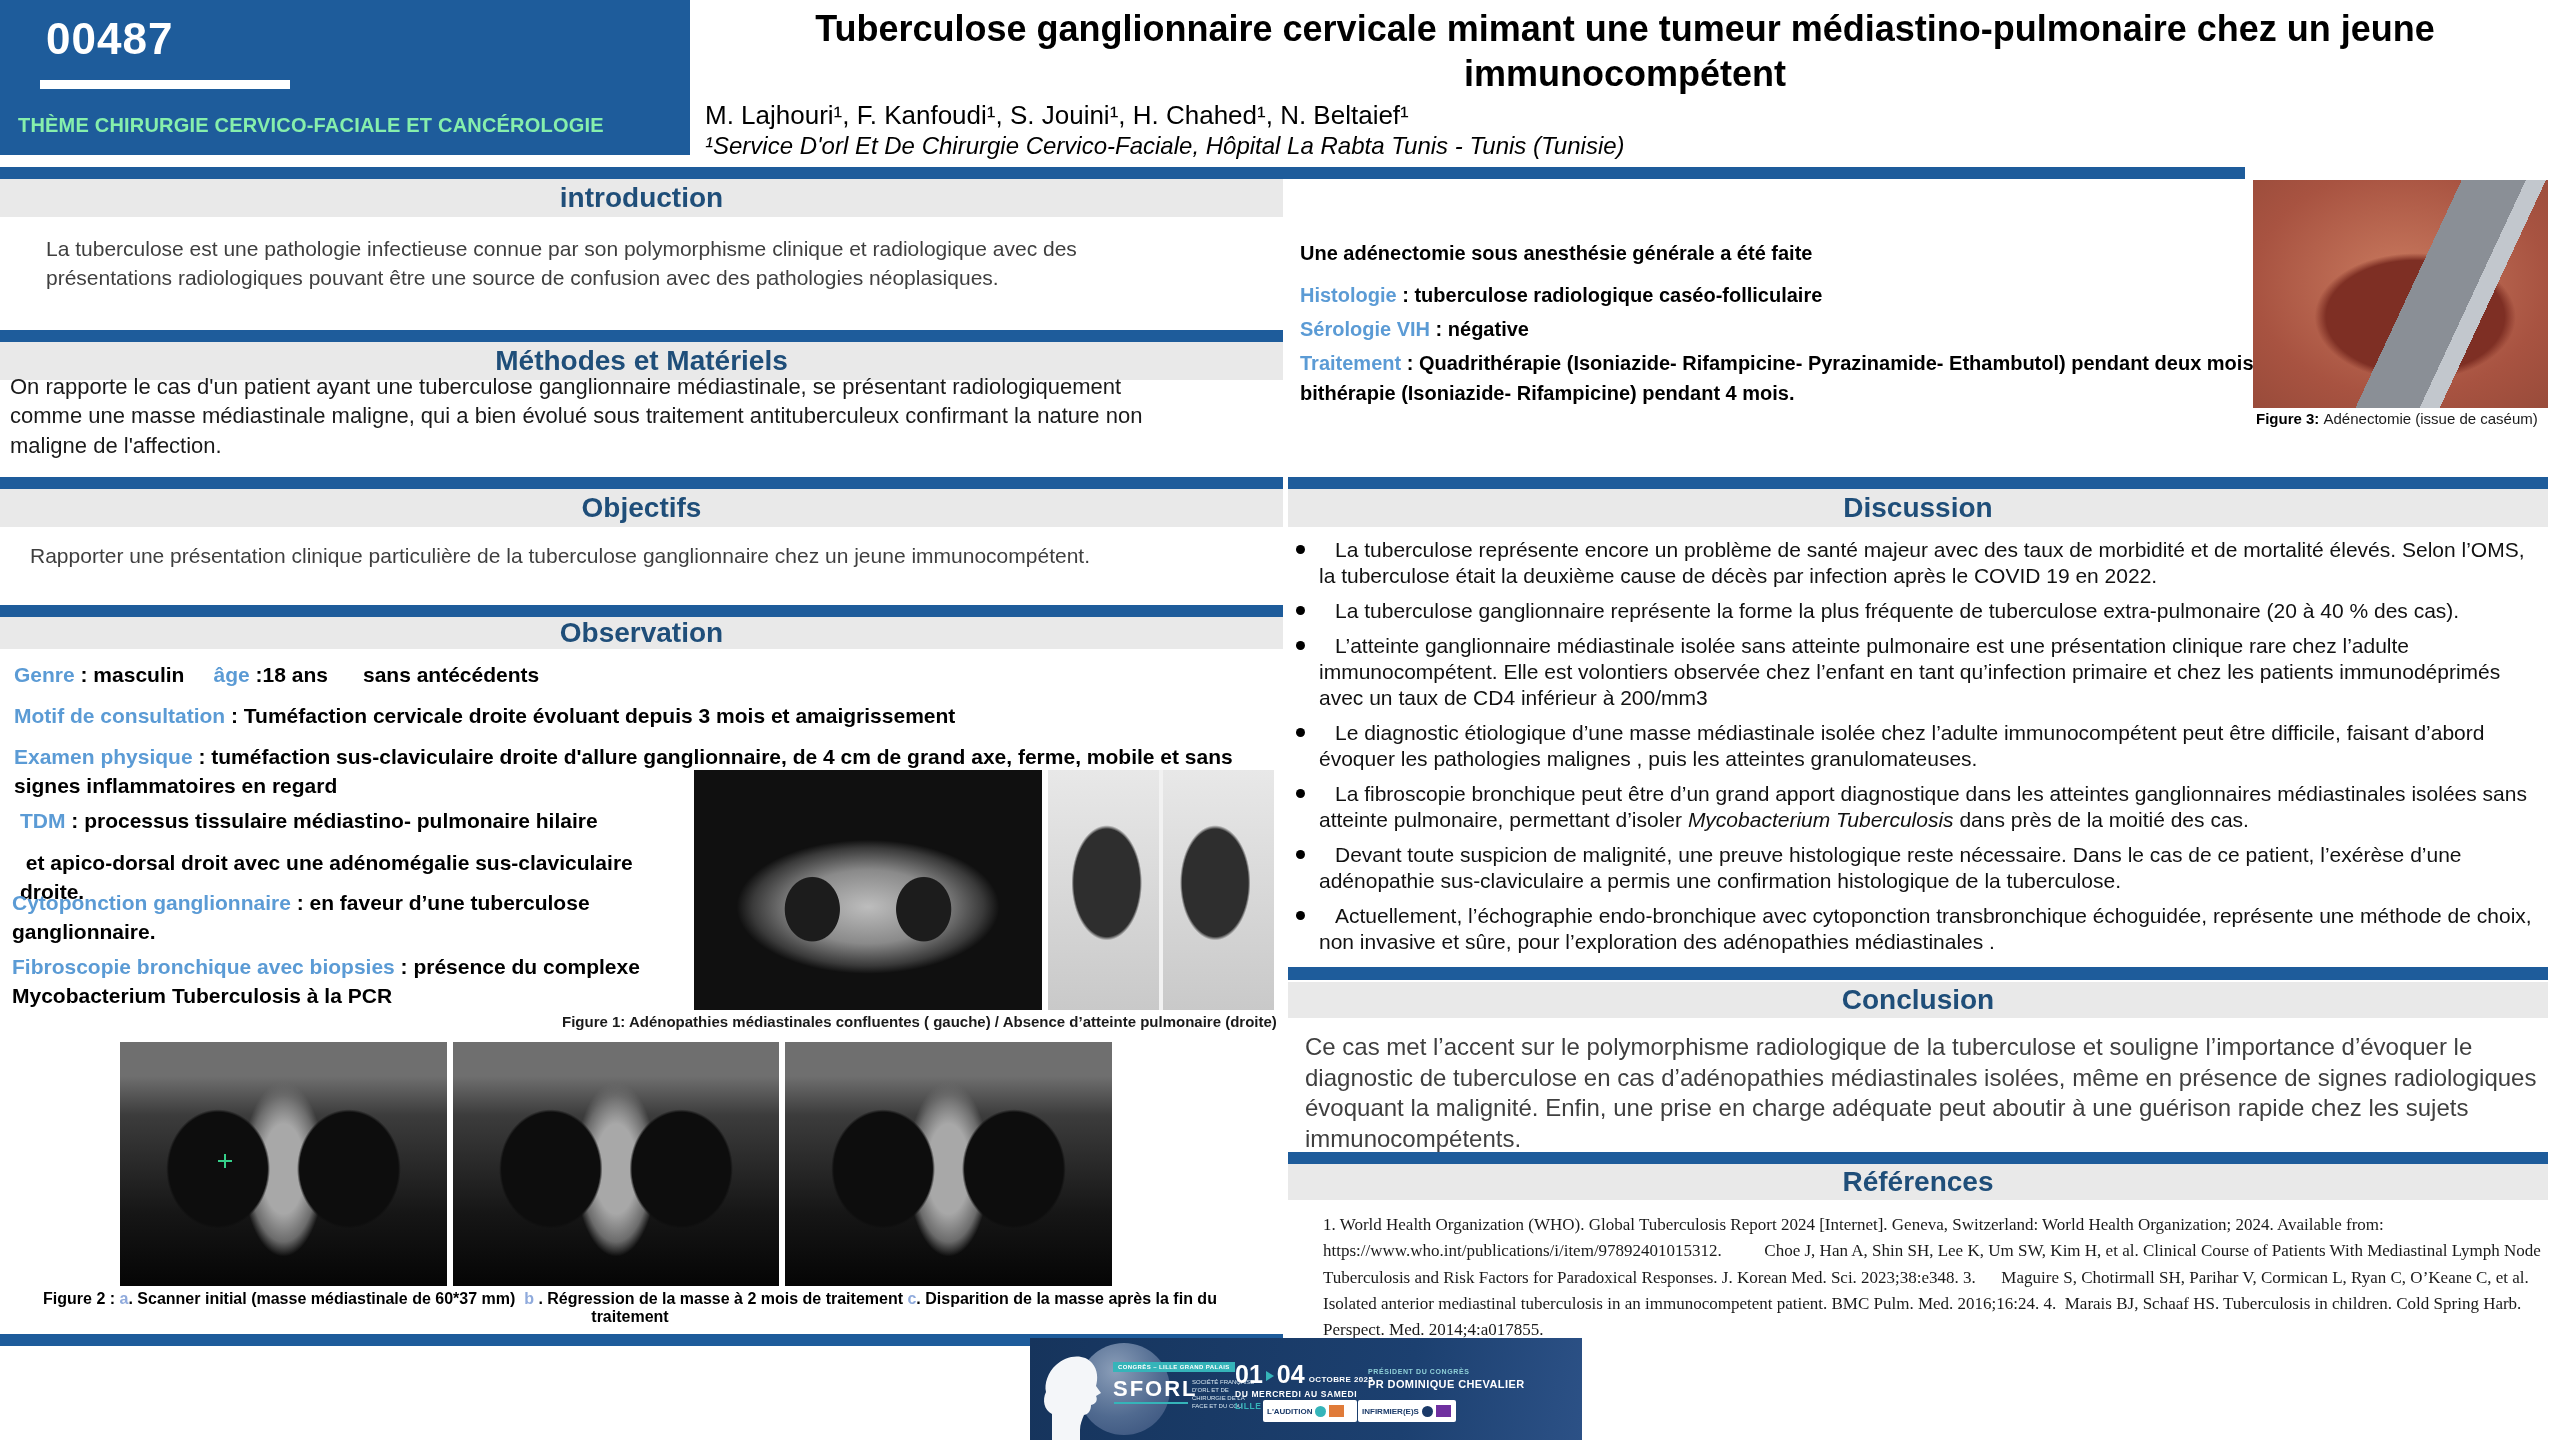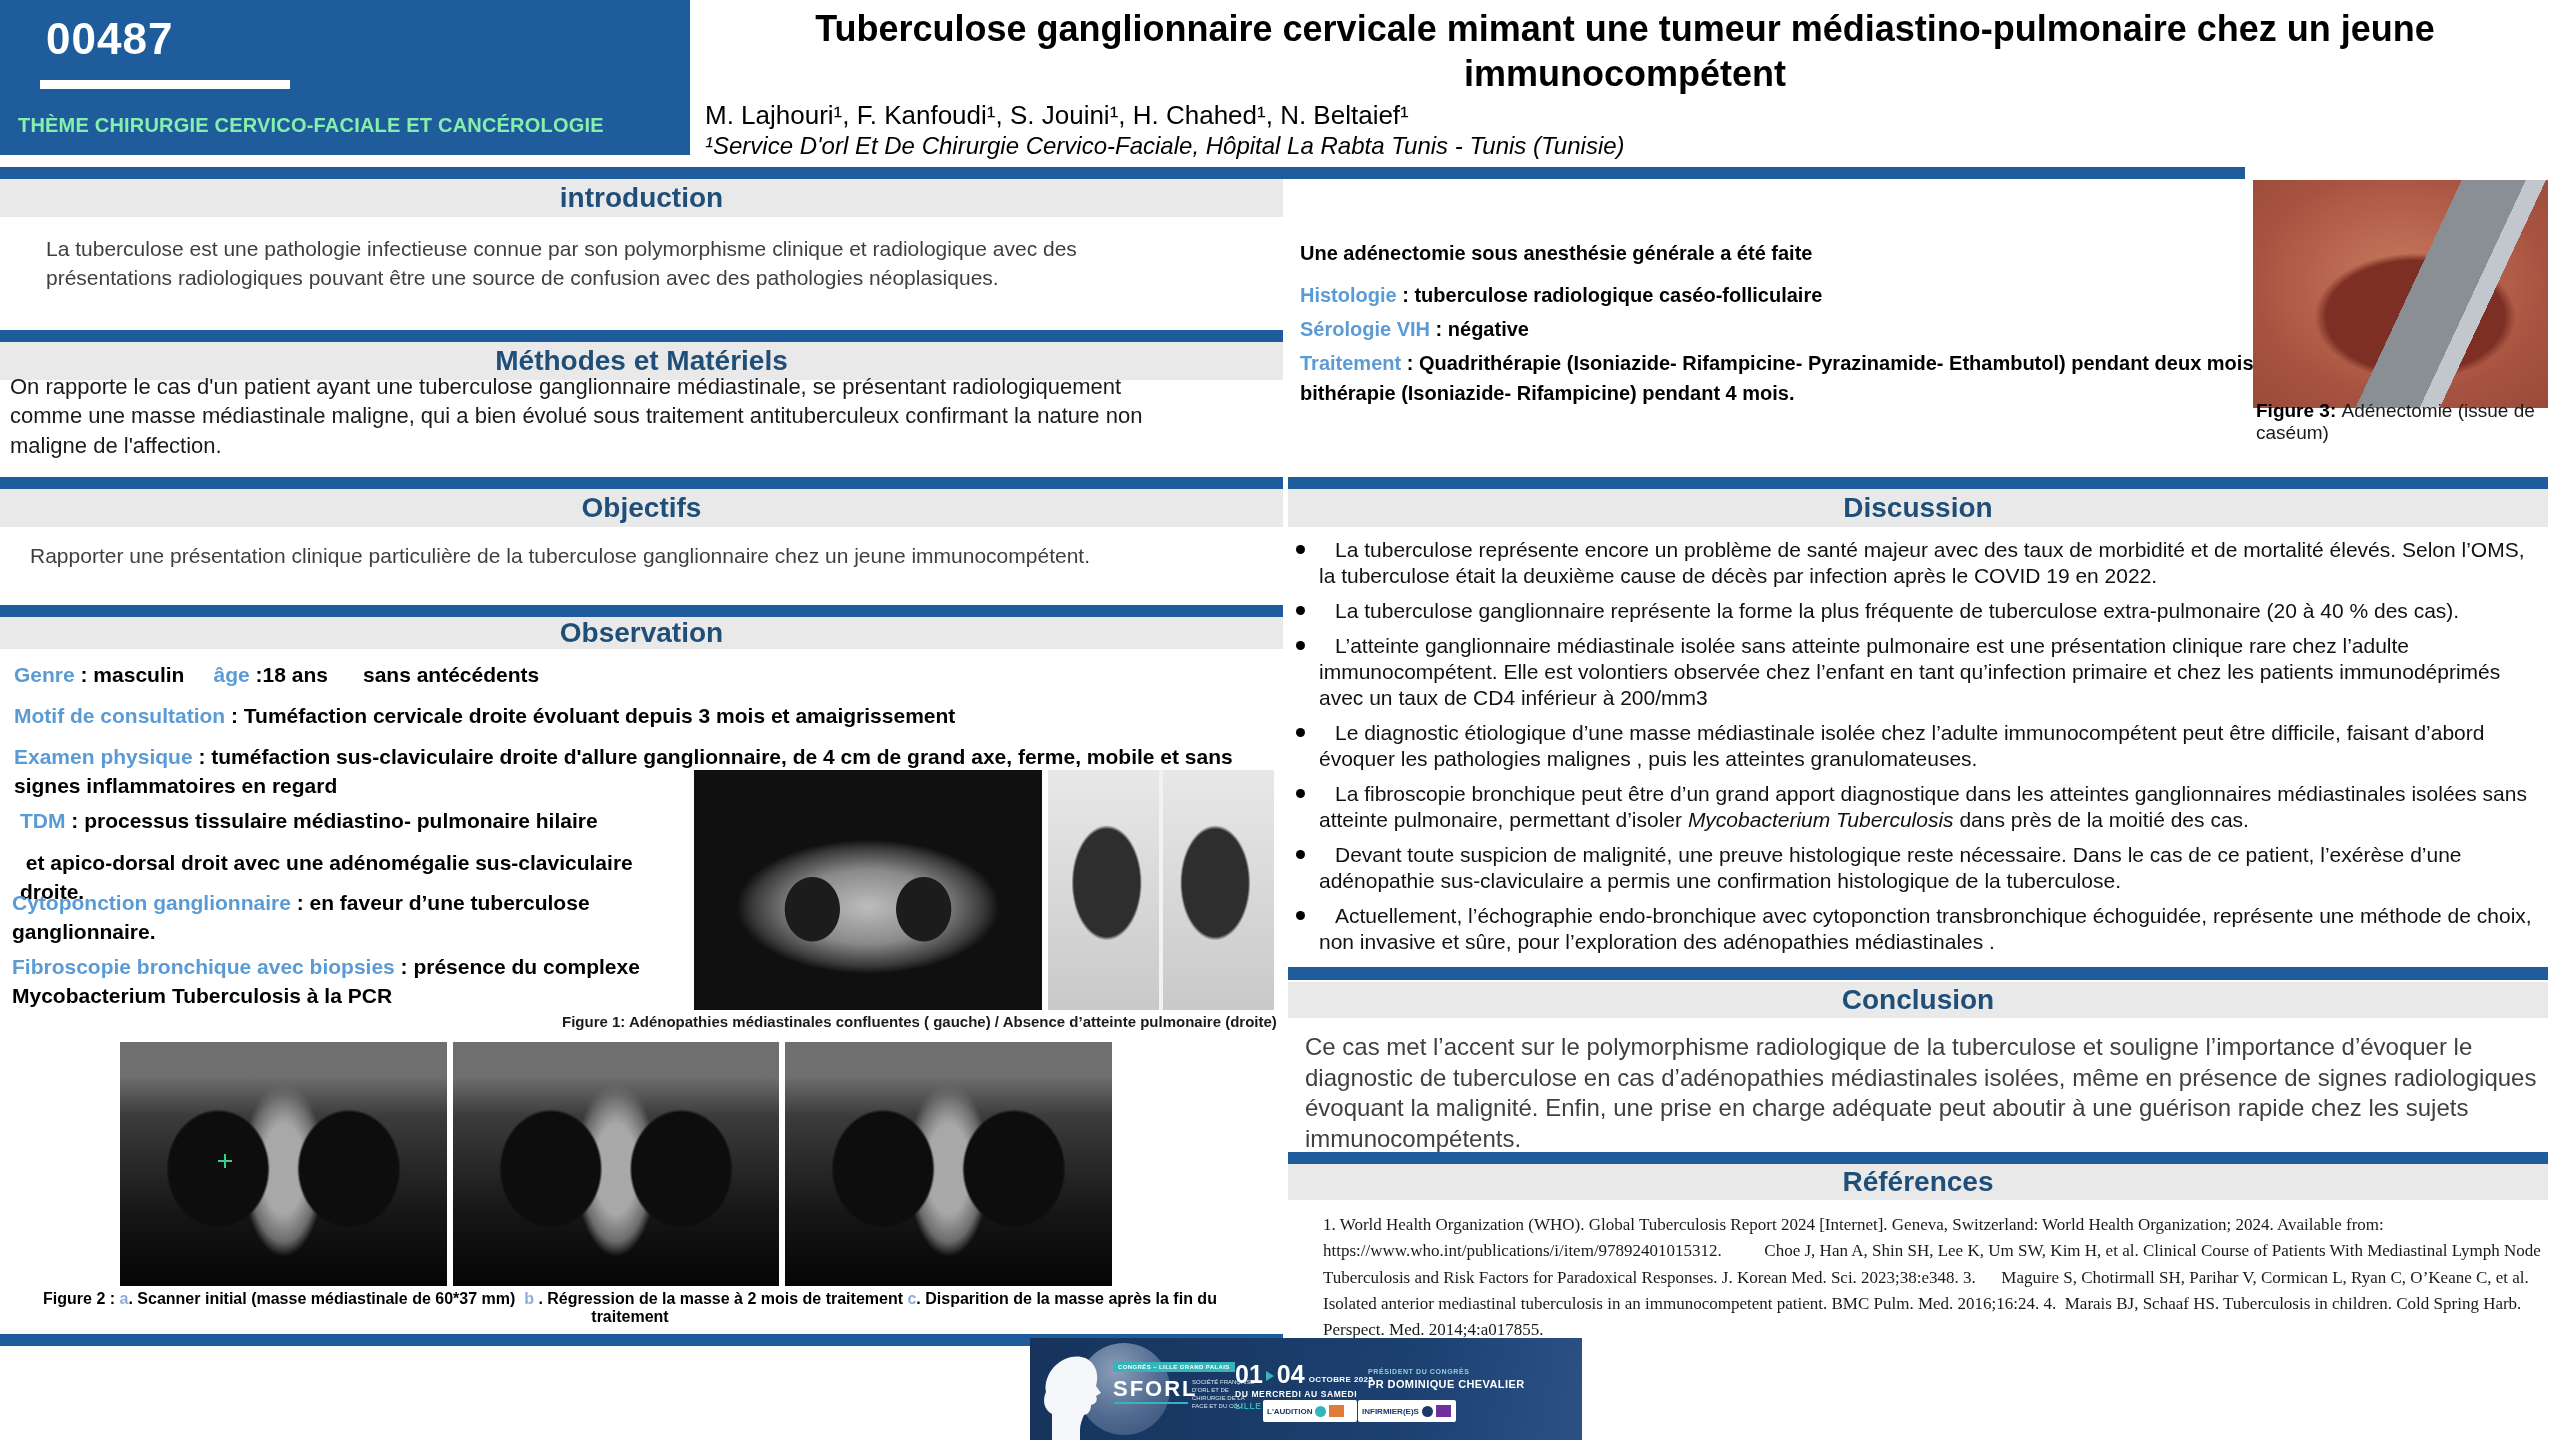--- a/index.html
+++ b/index.html
@@ -101,21 +101,21 @@
   .ct-cross:before,.ct-cross:after{content:"";position:absolute;background:#35d08a;}
   .ct-cross:before{left:6px;top:0;width:2px;height:14px;}
   .ct-cross:after{left:0;top:6px;width:14px;height:2px;}
   .fig2-cap{left:10px;top:1290px;width:1240px;text-align:center;font-size:16px;}
   .fig3{left:2253px;top:180px;width:295px;height:228px;
     background:
       linear-gradient(115deg, transparent 52%, #8a8f96 52% 68%, #c2c7cd 68% 73%, transparent 73%),
       radial-gradient(circle 16px at 60% 57%, #e9d98e 0 98%, transparent 100%),
       radial-gradient(ellipse 55% 45% at 55% 60%, #7e2f24 0 55%, transparent 62%),
       radial-gradient(ellipse 90% 90% at 50% 45%, #c97a5f 0%, #a85341 55%, #8f4636 100%);}
-  .fig3-cap{left:2256px;top:400px;width:300px;font-size:19px;font-weight:400;}
+  .fig3-cap{left:2256px;top:410px;width:300px;font-size:15px;font-weight:400;}
 
   
   .banner{position:absolute;left:1030px;top:1338px;width:505px;height:102px;overflow:hidden;
           background:linear-gradient(100deg,#16345C 0%,#1C4070 68%,#2C5186 100%);color:#fff;padding-left:47px;}
   .b-photo{position:absolute;left:48px;top:5px;width:92px;height:92px;border-radius:50%;
            background:radial-gradient(circle at 40% 30%, #9fb0c8 0%, #5a7398 55%, #39517C 100%);opacity:.85;}
   .b-silhouette{position:absolute;left:2px;bottom:0;width:72px;height:100px;}
   .b-congress-badge{position:absolute;left:83px;top:24px;background:#35B4B9;color:#fff;
            font-size:6px;font-weight:700;letter-spacing:.4px;padding:2px 5px;}
   .b-logo{position:absolute;left:83px;top:38px;font-size:22px;font-weight:700;letter-spacing:2px;}

